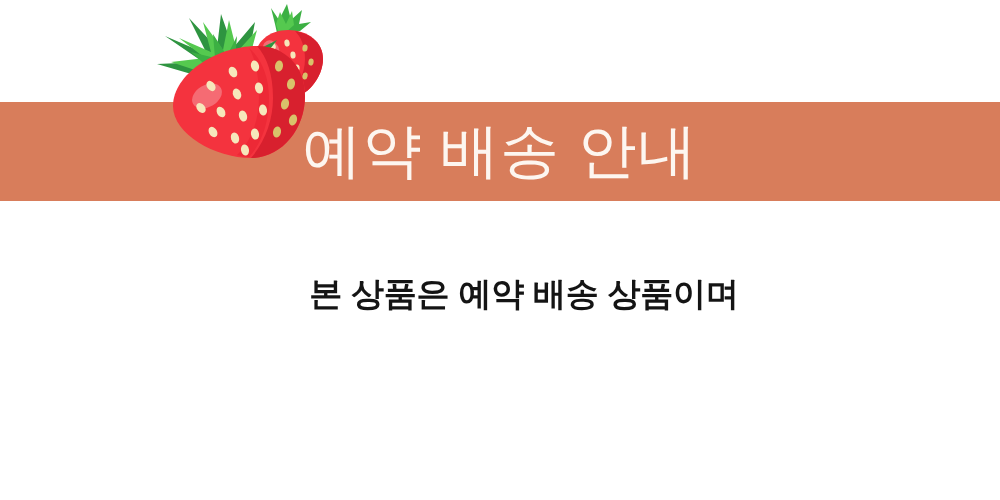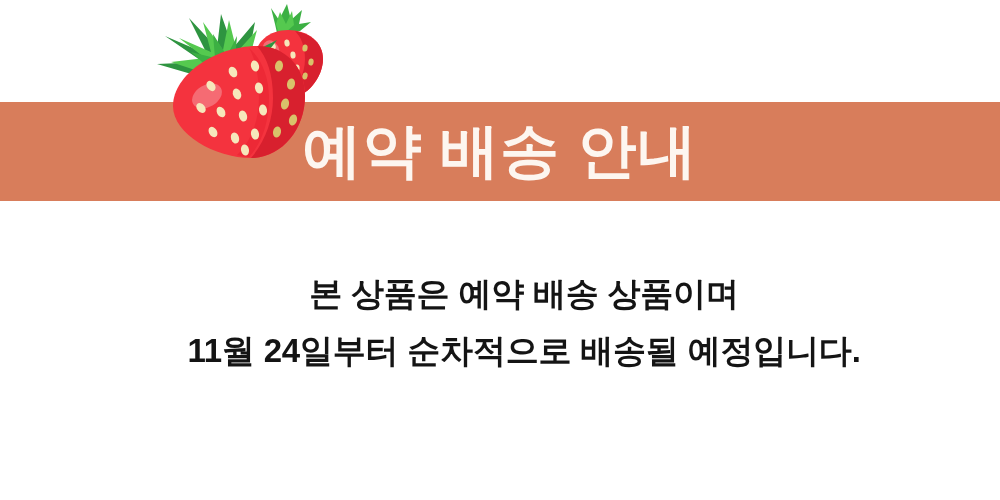--- a/index.html
+++ b/index.html
@@ -36,21 +36,21 @@
     position: absolute;
     left: 0;
     top: 102px;
     width: 1000px;
     height: 99px;
     display: flex;
     align-items: center;
     justify-content: center;
     color: #fdf6f0;
     font-size: 59px;
-    font-weight: bold;
+    font-weight: normal;
     letter-spacing: 1px;
     line-height: 1;
     white-space: pre;
     z-index: 4;
   }
 
   
   #strawberry-art {
     position: absolute;
     left: 145px;
@@ -193,16 +193,15 @@
           <ellipse cx="140" cy="104" rx="4" ry="5.6" transform="rotate(14 140 104)"></ellipse>
           <ellipse cx="148" cy="120" rx="4" ry="5.6" transform="rotate(16 148 120)"></ellipse>
           <ellipse cx="132" cy="132" rx="4" ry="5.6" transform="rotate(12 132 132)"></ellipse>
         </g>
       </g>
     </svg>
   </div>
 
   <div id="notice-body">
     <div class="notice-line">본 상품은 예약 배송 상품이며</div>
-    <div class="notice-line">11월 24일부터 순차적으로 배송될 예정입니다.</div>
   </div>
 
 </div>
 
 </body></html>

